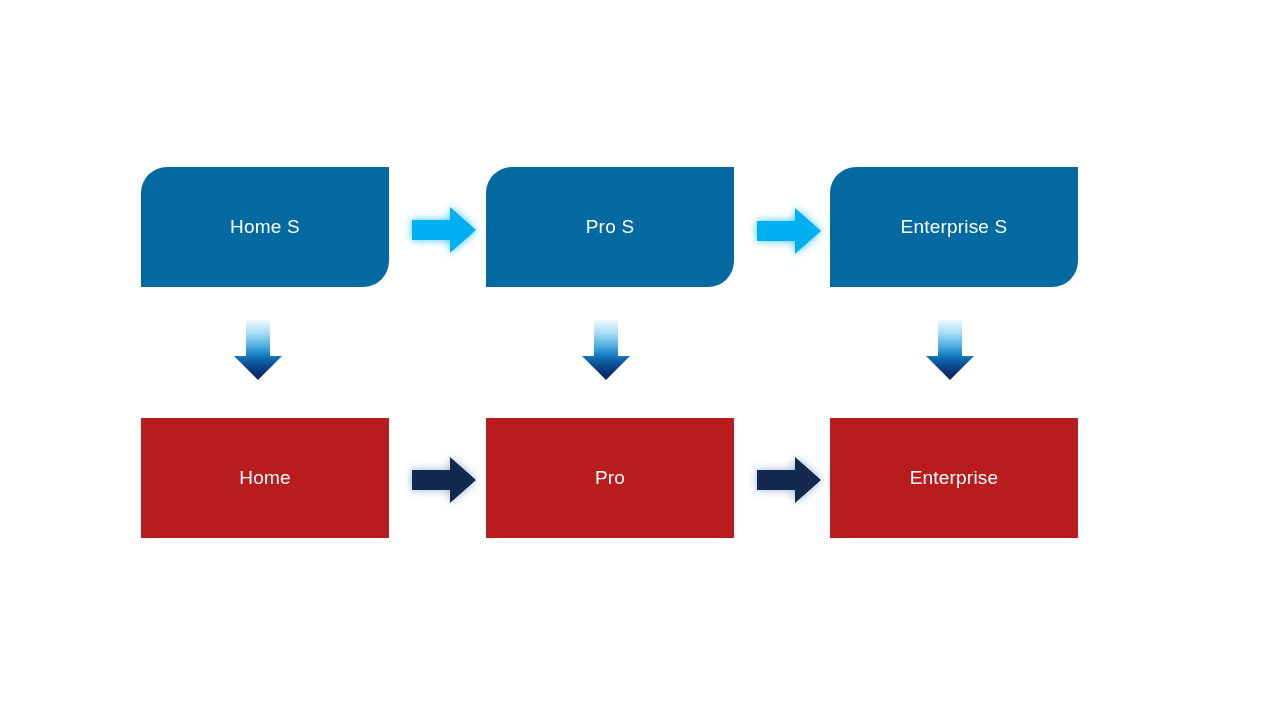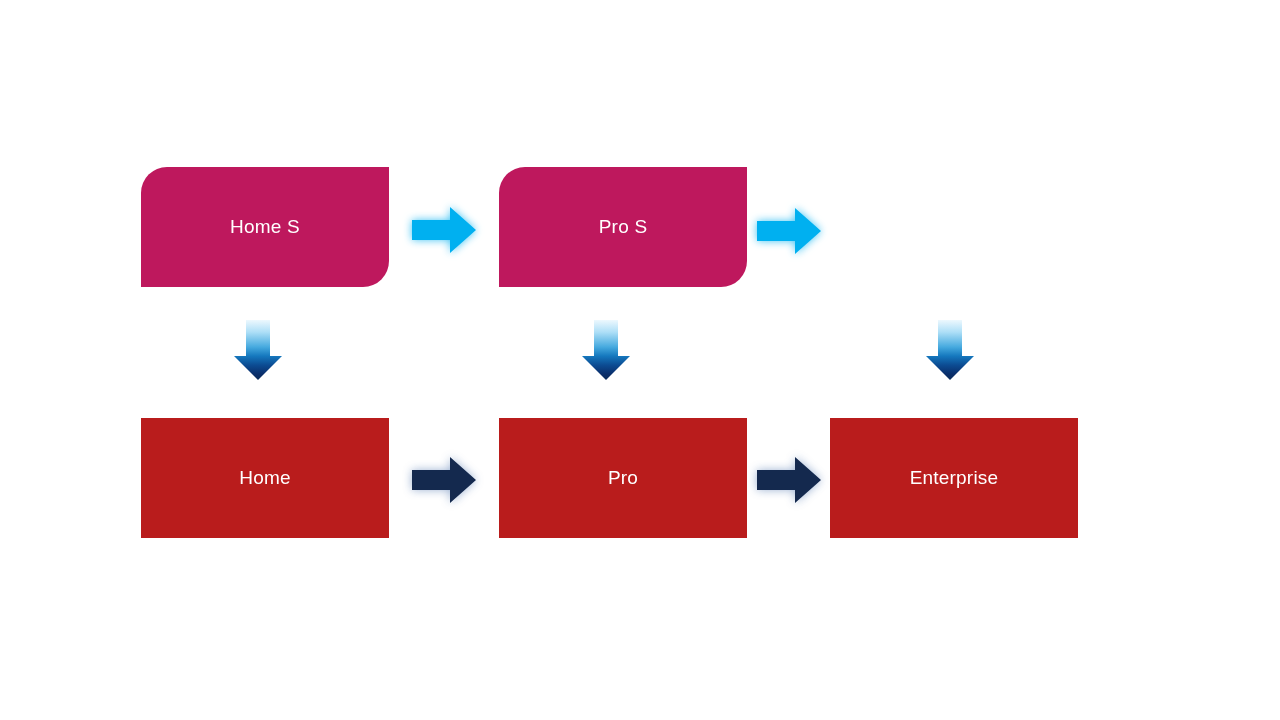--- a/index.html
+++ b/index.html
@@ -19,28 +19,28 @@
     width: 248px;
     height: 120px;
     display: flex;
     align-items: center;
     justify-content: center;
     color: #ffffff;
     font-size: 19px;
     letter-spacing: 0.2px;
   }
   .box-top {
-    background: #be185d;
+    background: #0369a1;
     border-radius: 26px 0 26px 0;
   }
   .box-bottom {
     background: #b91c1c;
   }
   .pos-c1 { left: 141px; }
-  .pos-c2 { left: 486px; margin-left: 13px; }
+  .pos-c2 { left: 486px; }
   .pos-c3 { left: 830px; }
   .row-top    { top: 167px; }
   .row-bottom { top: 418px; }
 
   .arrow { position: absolute; display: block; }
   .arrow-rt1 { left: 412px; top: 207px; }
   .arrow-rt2 { left: 757px; top: 208px; }
   .arrow-rb1 { left: 412px; top: 457px; }
   .arrow-rb2 { left: 757px; top: 457px; }
   .arrow-d1  { left: 234px; top: 320px; }
@@ -70,20 +70,23 @@
       </linearGradient>
     </defs>
   </svg>
 
   <div class="box box-top row-top pos-c1">
     <span>Home S</span>
   </div>
   <div class="box box-top row-top pos-c2">
     <span>Pro S</span>
   </div>
+  <div class="box box-top row-top pos-c3">
+    <span>Enterprise S</span>
+  </div>
 
   <svg class="arrow arrow-rt1 glow-cyan" width="64" height="46" viewBox="0 0 64 46">
     <path d="M0 13 H38 V0 L64 23 L38 46 V33 H0 Z" fill="#00B0F0"></path>
   </svg>
   <svg class="arrow arrow-rt2 glow-cyan" width="64" height="46" viewBox="0 0 64 46">
     <path d="M0 13 H38 V0 L64 23 L38 46 V33 H0 Z" fill="#00B0F0"></path>
   </svg>
 
   <svg class="arrow arrow-d1" width="48" height="60" viewBox="0 0 48 60">
     <path d="M12 0 H36 V36 H48 L24 60 L0 36 H12 Z" fill="url(#downGrad)"></path>

